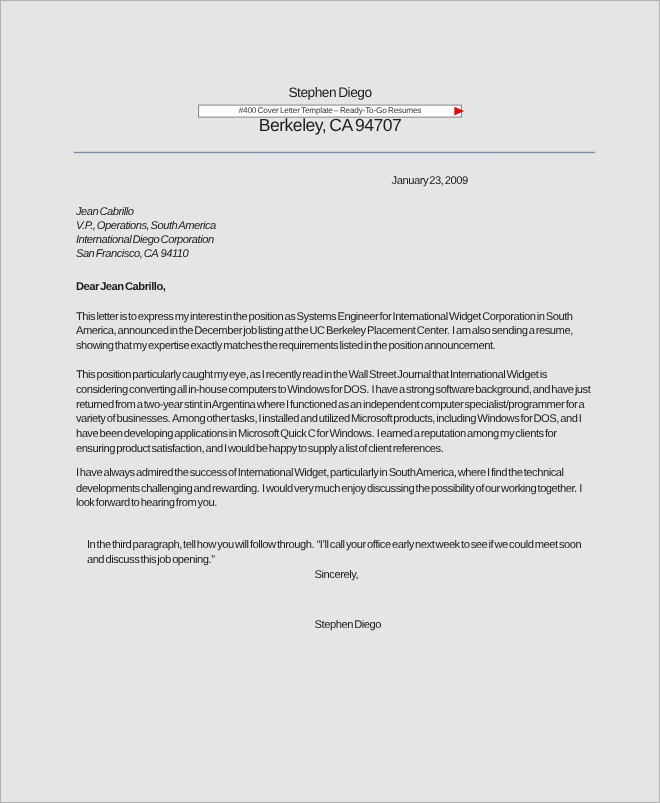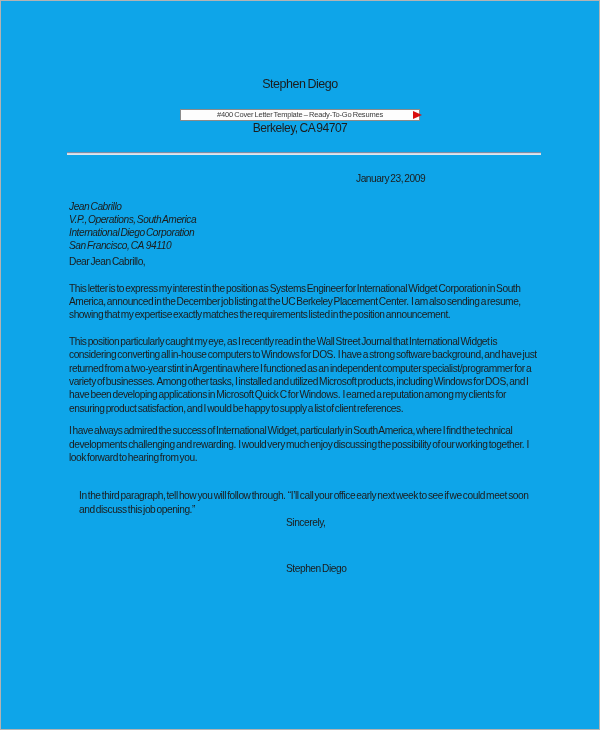--- a/index.html
+++ b/index.html
@@ -1,62 +1,62 @@
 <!DOCTYPE html>
 <html><head>
 <meta charset="utf-8">
 <style>
   html,body { margin:0; padding:0; background:#fff; }
   .page {
     position:relative;
     width:600px; height:730px;
     box-sizing:border-box;
-    background:#0ea5e9;
+    background:#e5e5e5;
     border:1px solid #b3b3b3;
     font-family:"Liberation Sans", sans-serif;
     color:#1c1c1c;
     overflow:hidden;
     letter-spacing:-0.45px;
     word-spacing:-1.2px;
   }
   .letterhead { margin-top:76px; text-align:center; }
   .lh-name { font-size:12.5px; line-height:15px; }
   .banner {
     position:relative;
     width:240px; height:12px;
-    margin:17px auto 1px auto;
+    margin:3px auto 1px auto;
     border:1px solid #8a8a8a;
     box-sizing:border-box;
     background:#fdfdfd;
   }
   .banner-text {
     display:block;
     font-size:7.5px; line-height:10px;
     color:#3a3a3a;
     letter-spacing:-0.2px; word-spacing:-0.6px;
     white-space:nowrap;
   }
   .flag {
     position:absolute; right:-3px; top:1px;
     width:0; height:0;
     border-left:9px solid #d90f0f;
     border-top:4px solid transparent;
     border-bottom:4px solid transparent;
   }
-  .lh-city, .lh-phone { font-size:12px; line-height:13.5px; }
+  .lh-city, .lh-phone { font-size:16px; line-height:13.5px; }
   .rule {
     height:3px;
     margin:16px 58px 0 66px;
     background:linear-gradient(to bottom, #7e8da7 0%, #7e8da7 40%, #ccd3df 40%, #e9ecf2 100%);
   }
   .content { margin:0 58px 0 68px; font-size:10.2px; }
   .date { margin-top:17px; padding-left:287px; line-height:13px; white-space:pre-wrap; }
   .recipient { margin-top:15px; line-height:13.2px;font-style:italic; }
   .recipient div { white-space:pre-wrap; }
-  .salutation { margin-top:3px; line-height:13.2px; white-space:pre-wrap; }
+  .salutation { margin-top:17px; line-height:13.2px; white-space:pre-wrap;font-weight:bold; }
   .body-p { margin:13px 0 0 0; line-height:13.4px; white-space:pre-wrap; }
   .p2 { }
   .p3 { margin-top:9px; }
   .p4 { margin-top:25px;margin-left:10px; }
   .valediction { padding-left:217px; line-height:13px; }
   .signature { margin-top:33px; padding-left:217px; line-height:13px; }
 </style>
 </head>
 <body>
 

